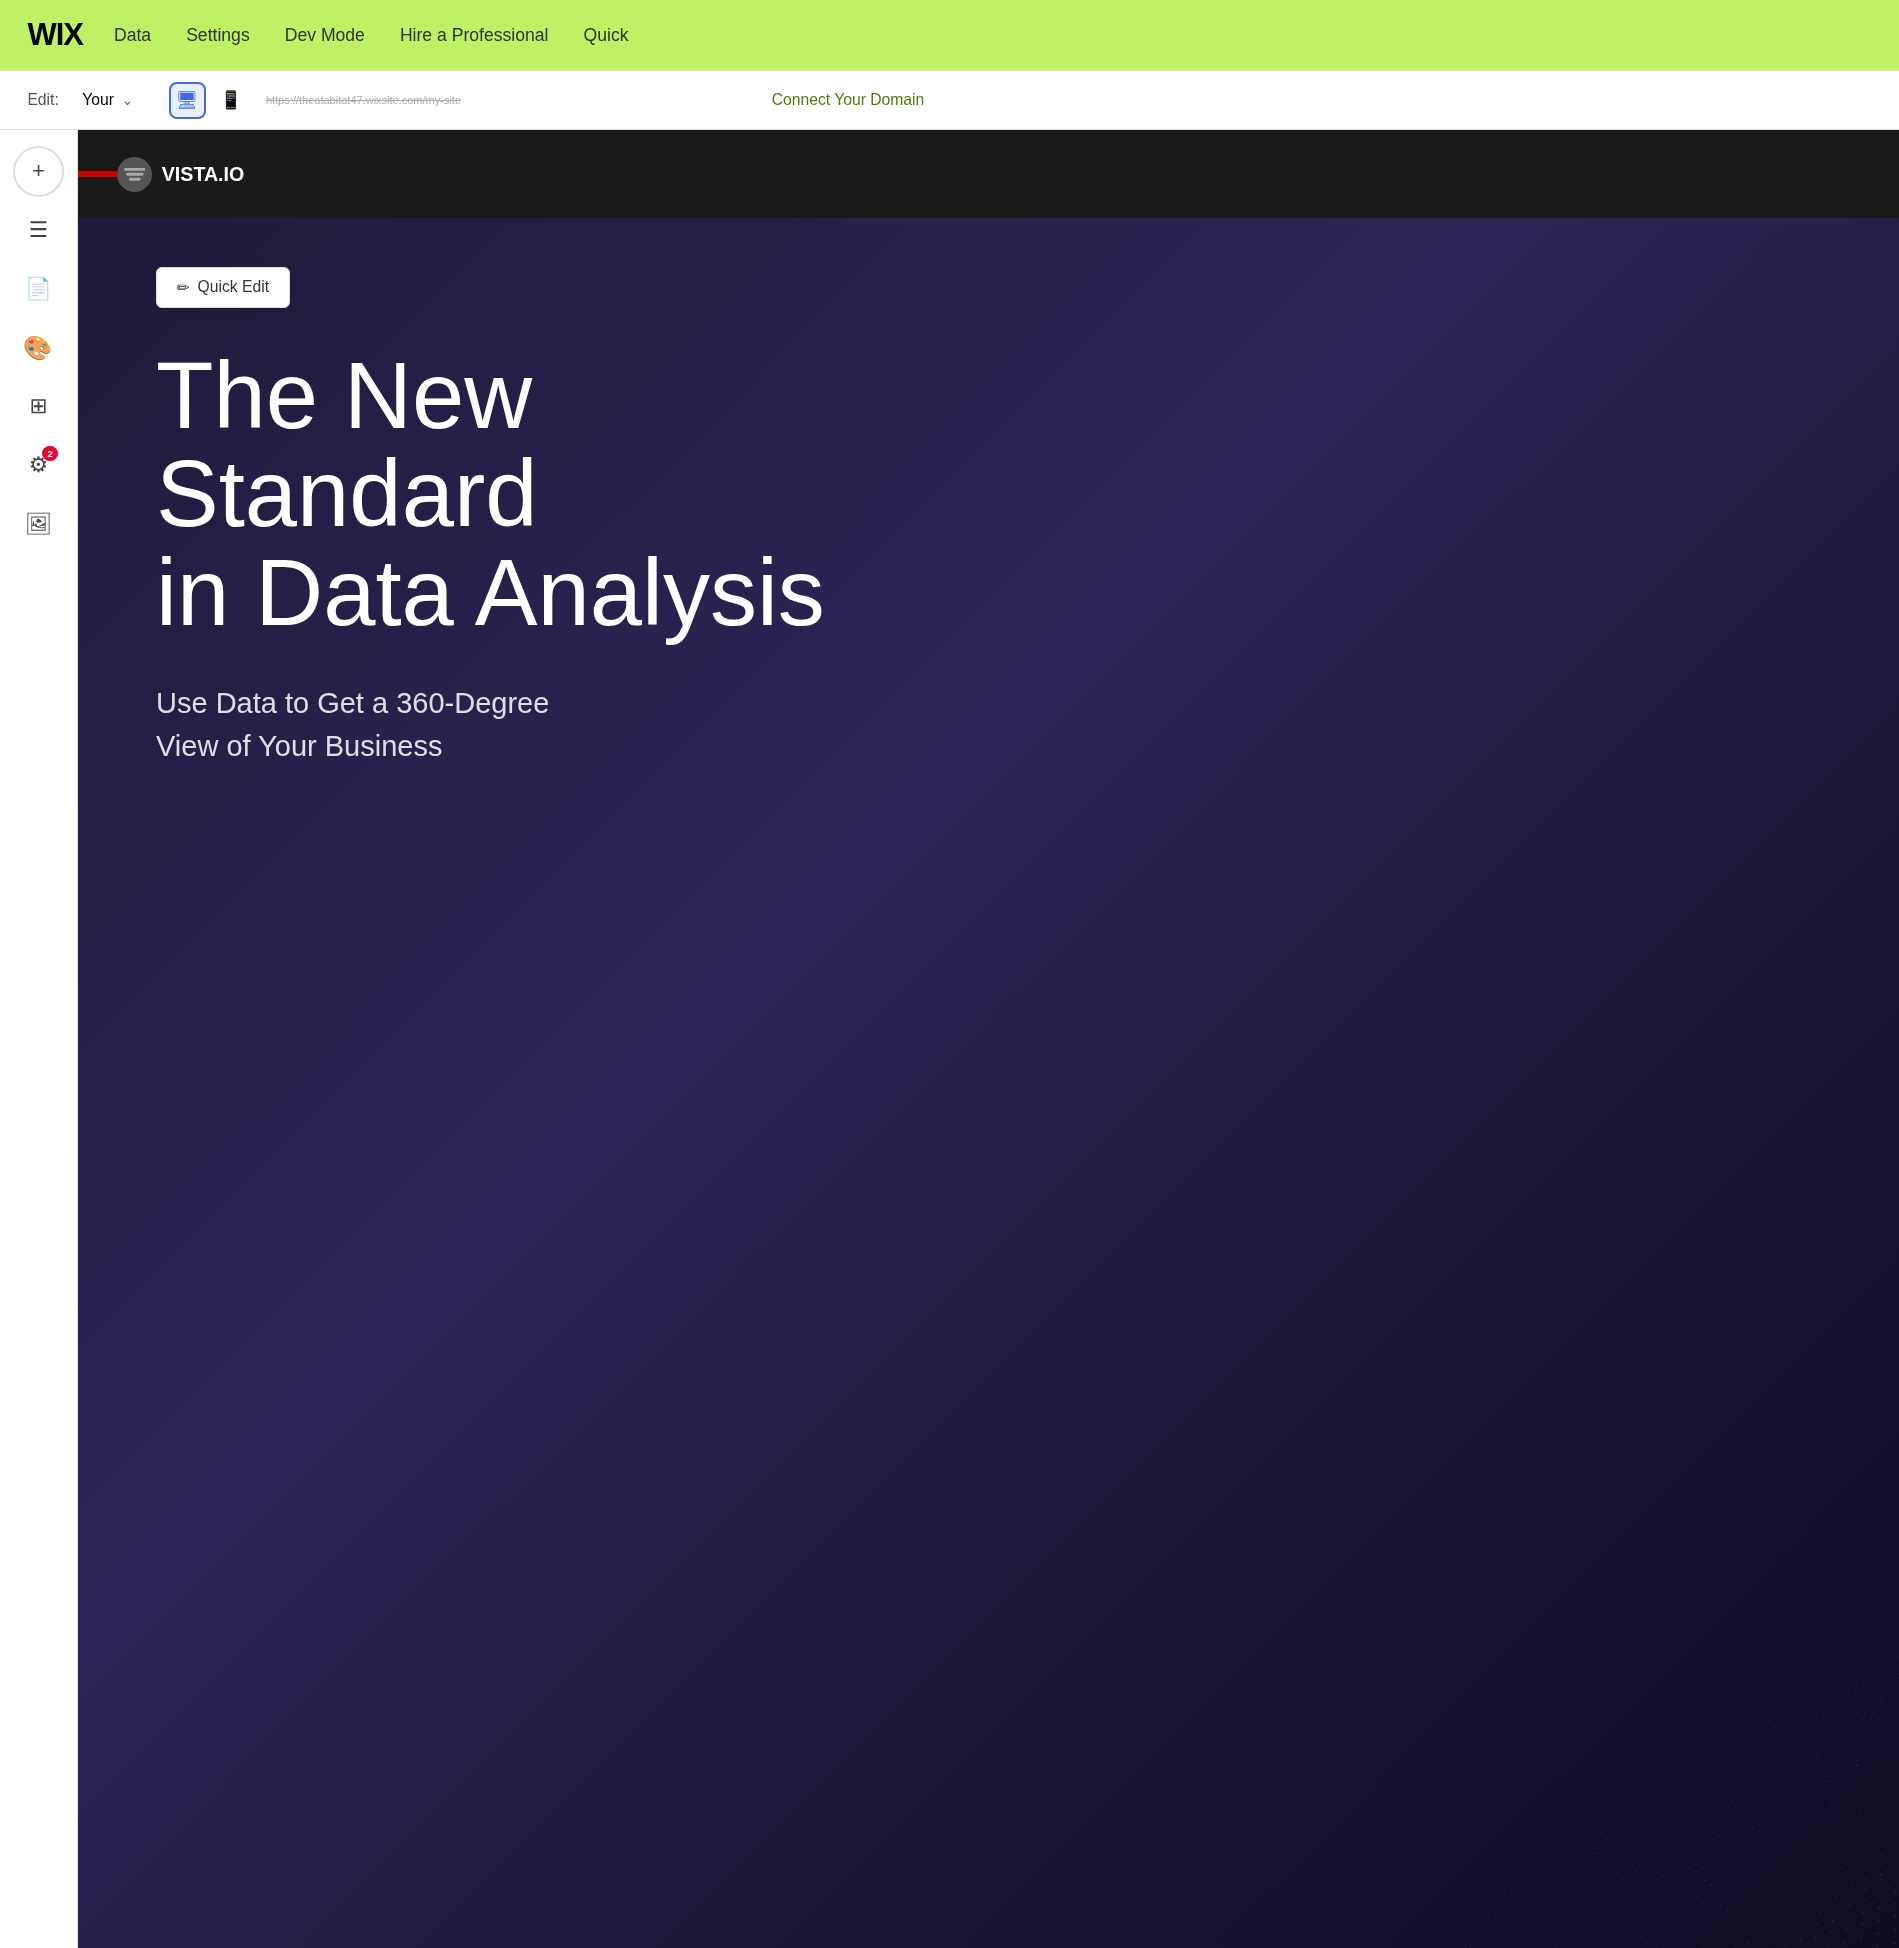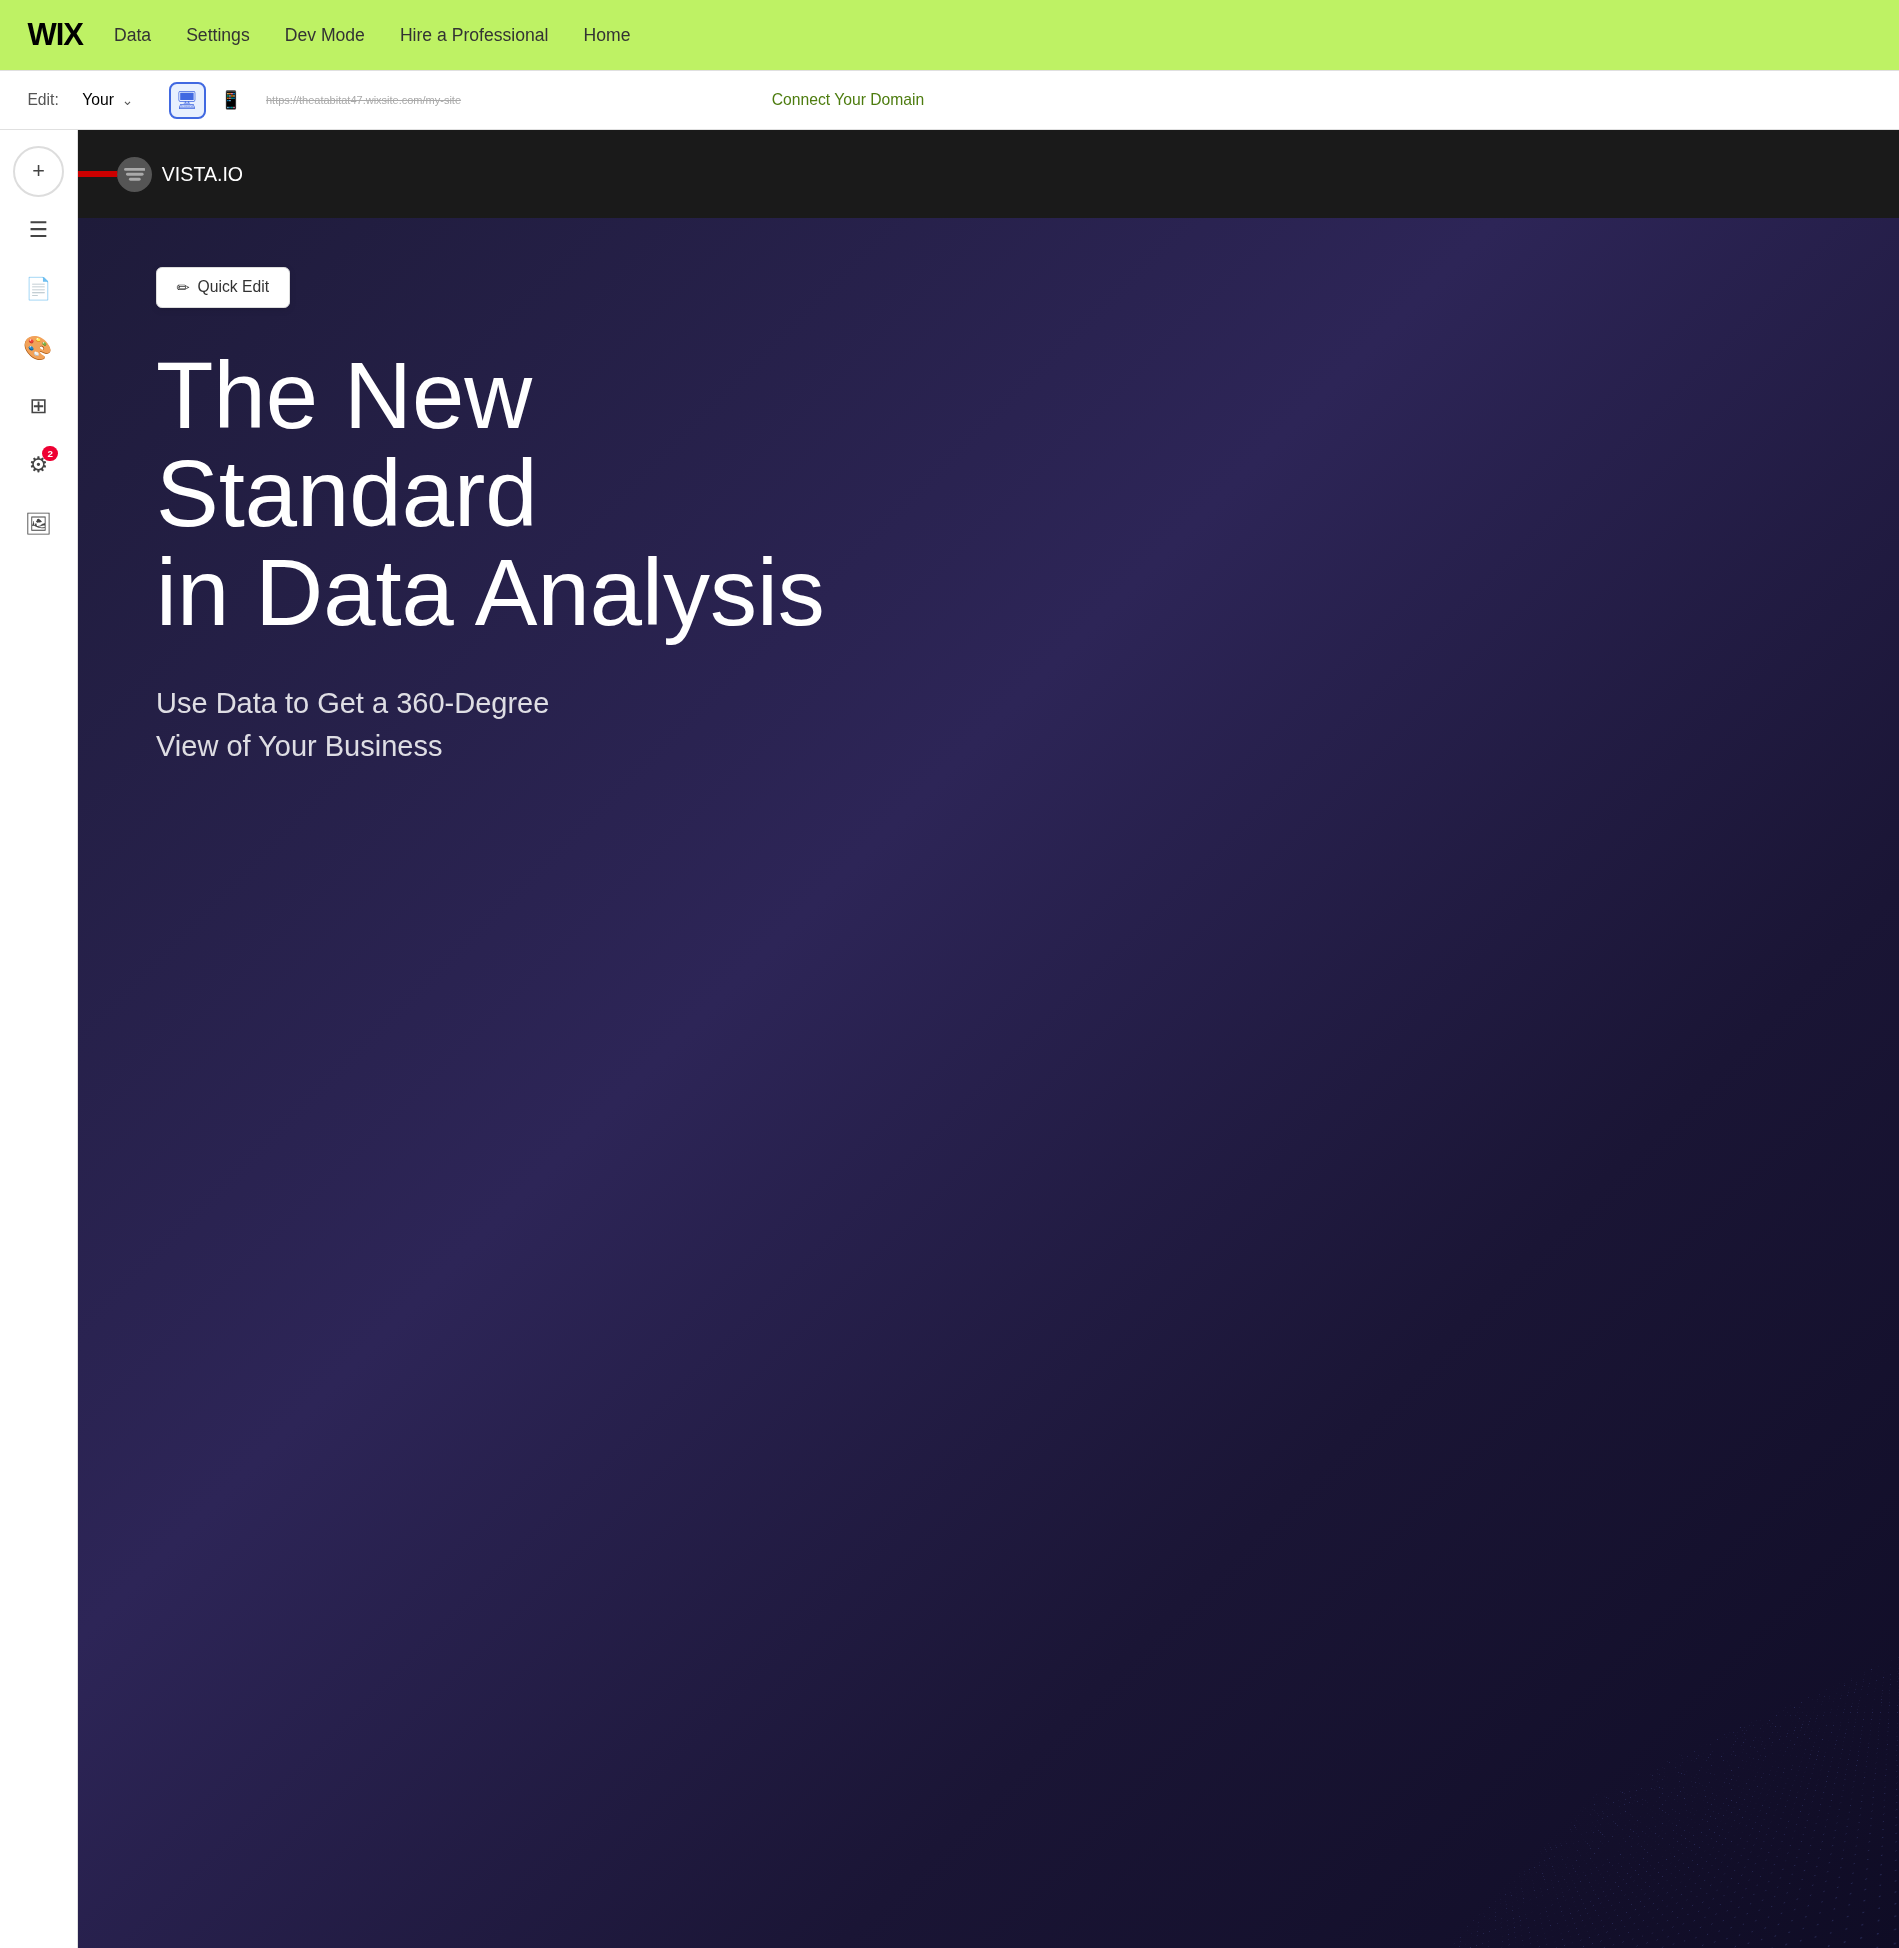--- a/index.html
+++ b/index.html
@@ -184,21 +184,21 @@
       padding: 0 39px;
       position: relative;
       flex-shrink: 0;
     }
     .site-logo {
       display: flex;
       align-items: center;
       gap: 9.8px;
       color: #fff;
       font-size: 19.6px;
-      font-weight: normal;
+      font-weight: bold;
     }
     .logo-icon {
       width: 35px;
       height: 35px;
       background: #555;
       border-radius: 50%;
       display: flex;
       align-items: center;
       justify-content: center;
       font-size: 15.7px;
@@ -283,21 +283,21 @@
 </head>
 <body>
 
 <nav class="top-nav">
   <span class="wix-logo">WIX</span>
   <ul class="nav-items">
     <li>Data</li>
     <li>Settings</li>
     <li>Dev Mode</li>
     <li>Hire a Professional</li>
-    <li>Home</li>
+    <li>Quick</li>
   </ul>
 </nav>
 
 <div class="toolbar-row">
   <span class="page-label">Edit:</span>
   <div class="page-select">
     <span>Your</span>
     <span class="chevron-icon">⌄</span>
   </div>
   <div class="device-buttons">

